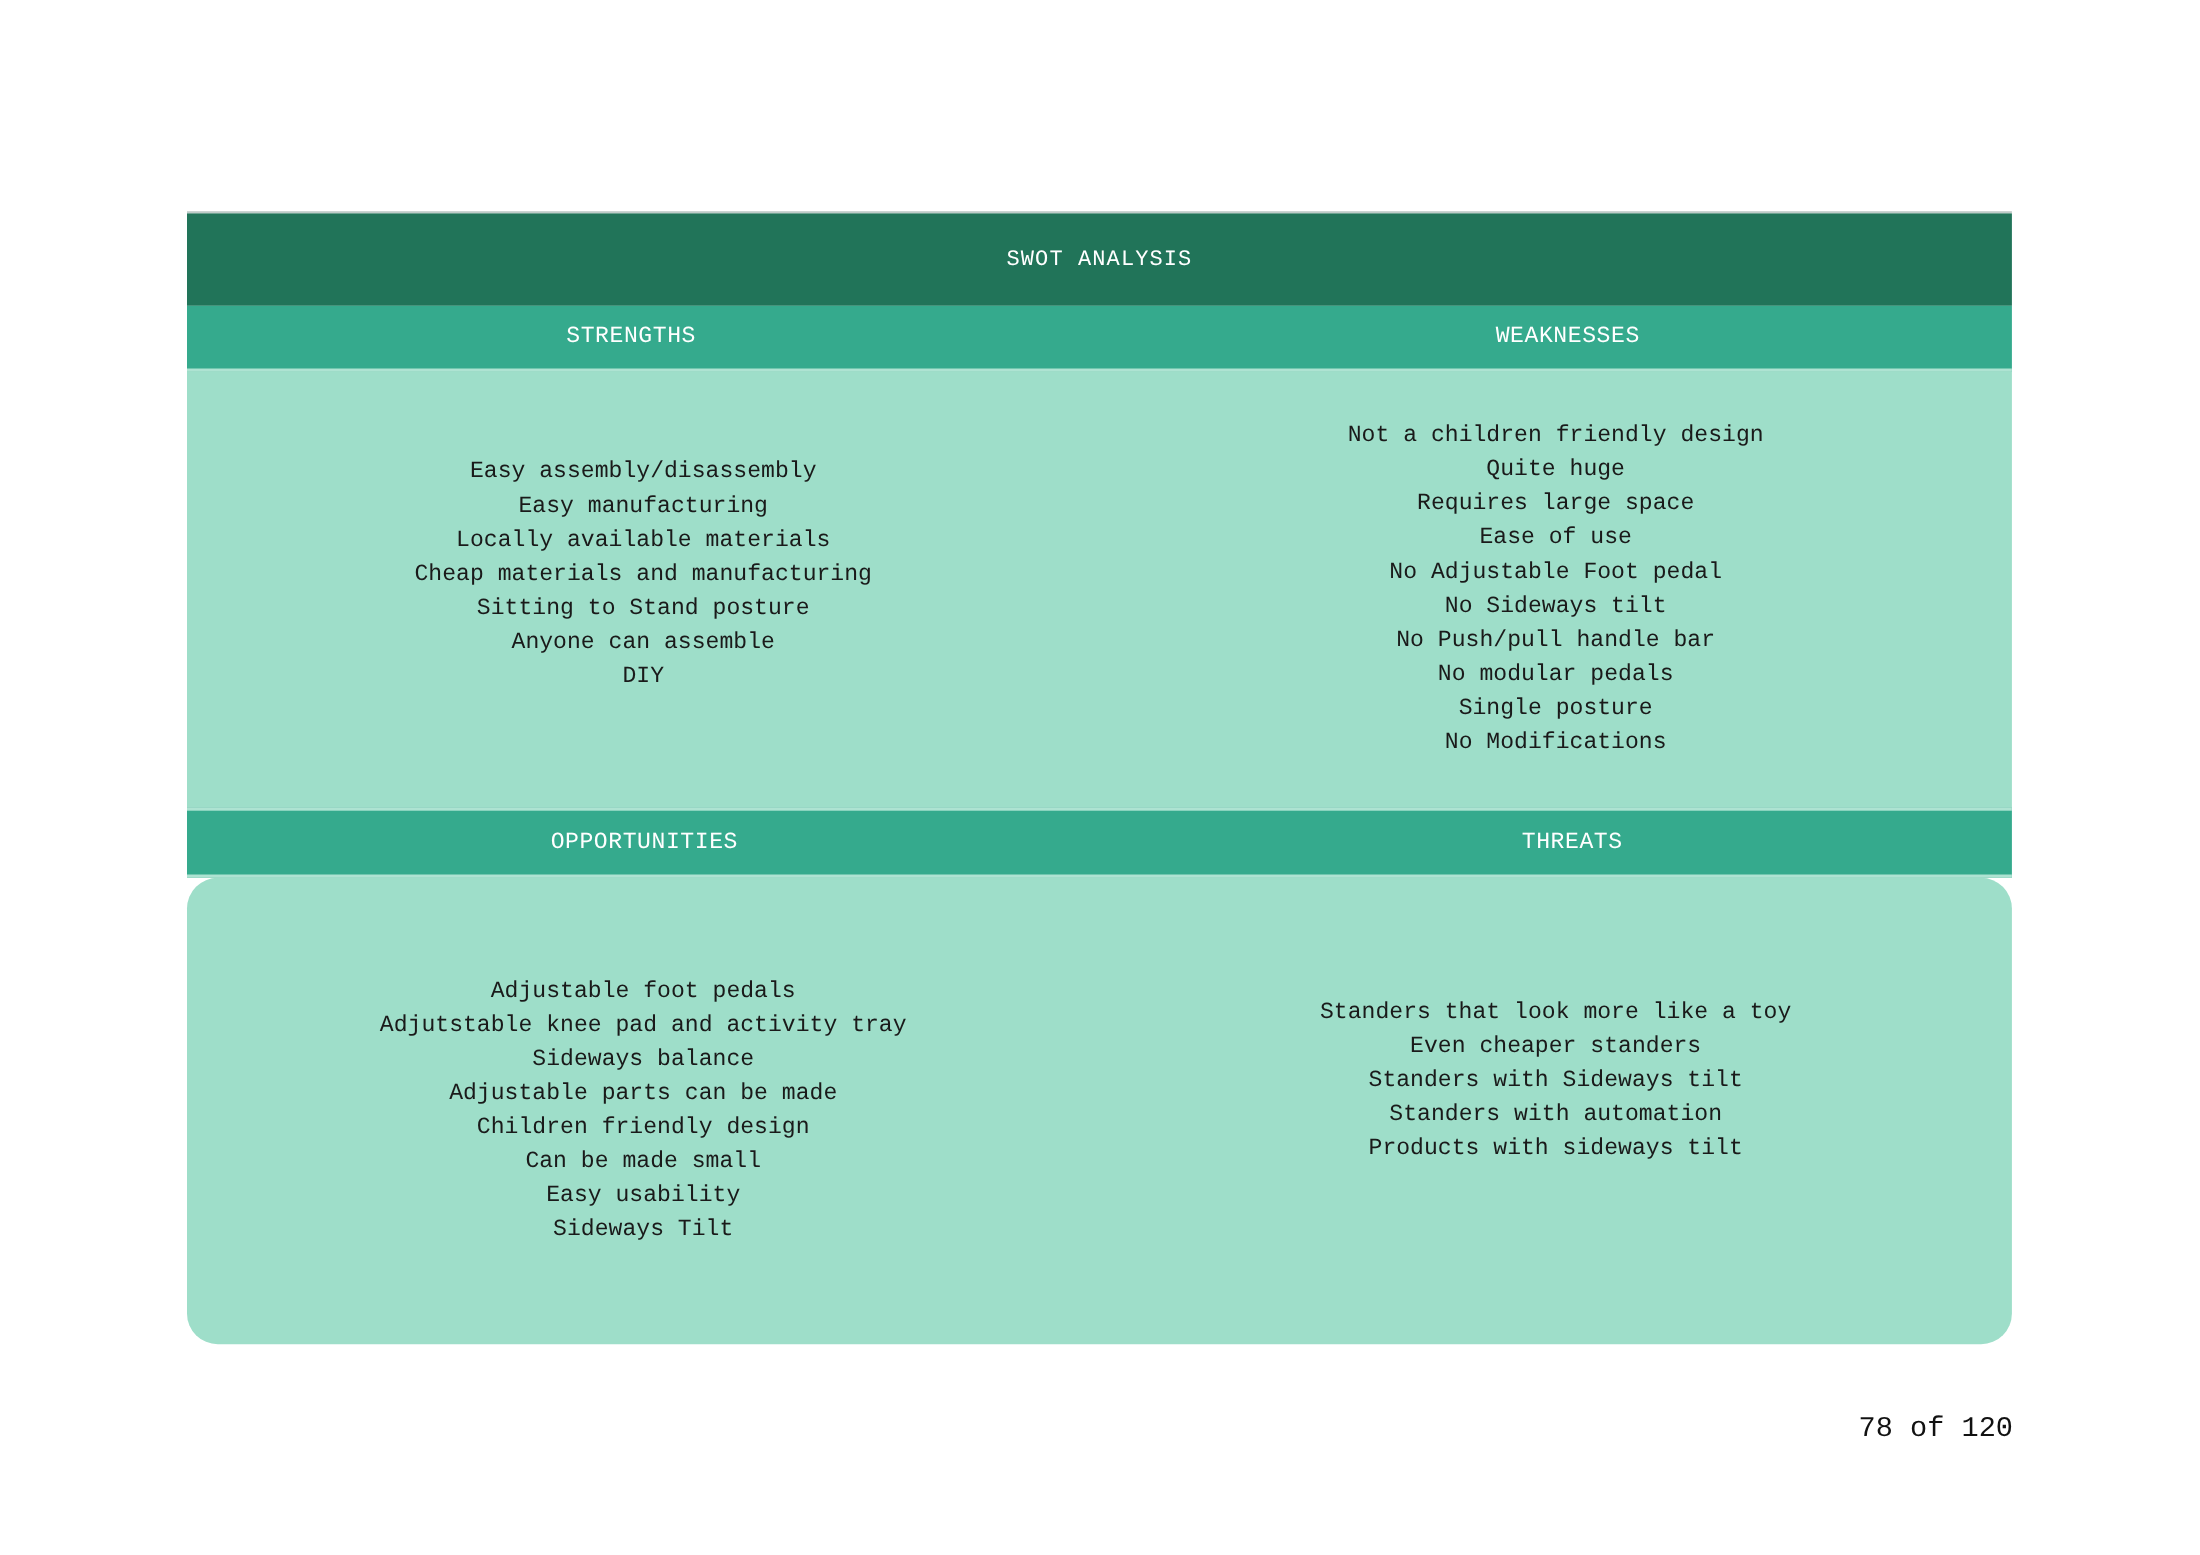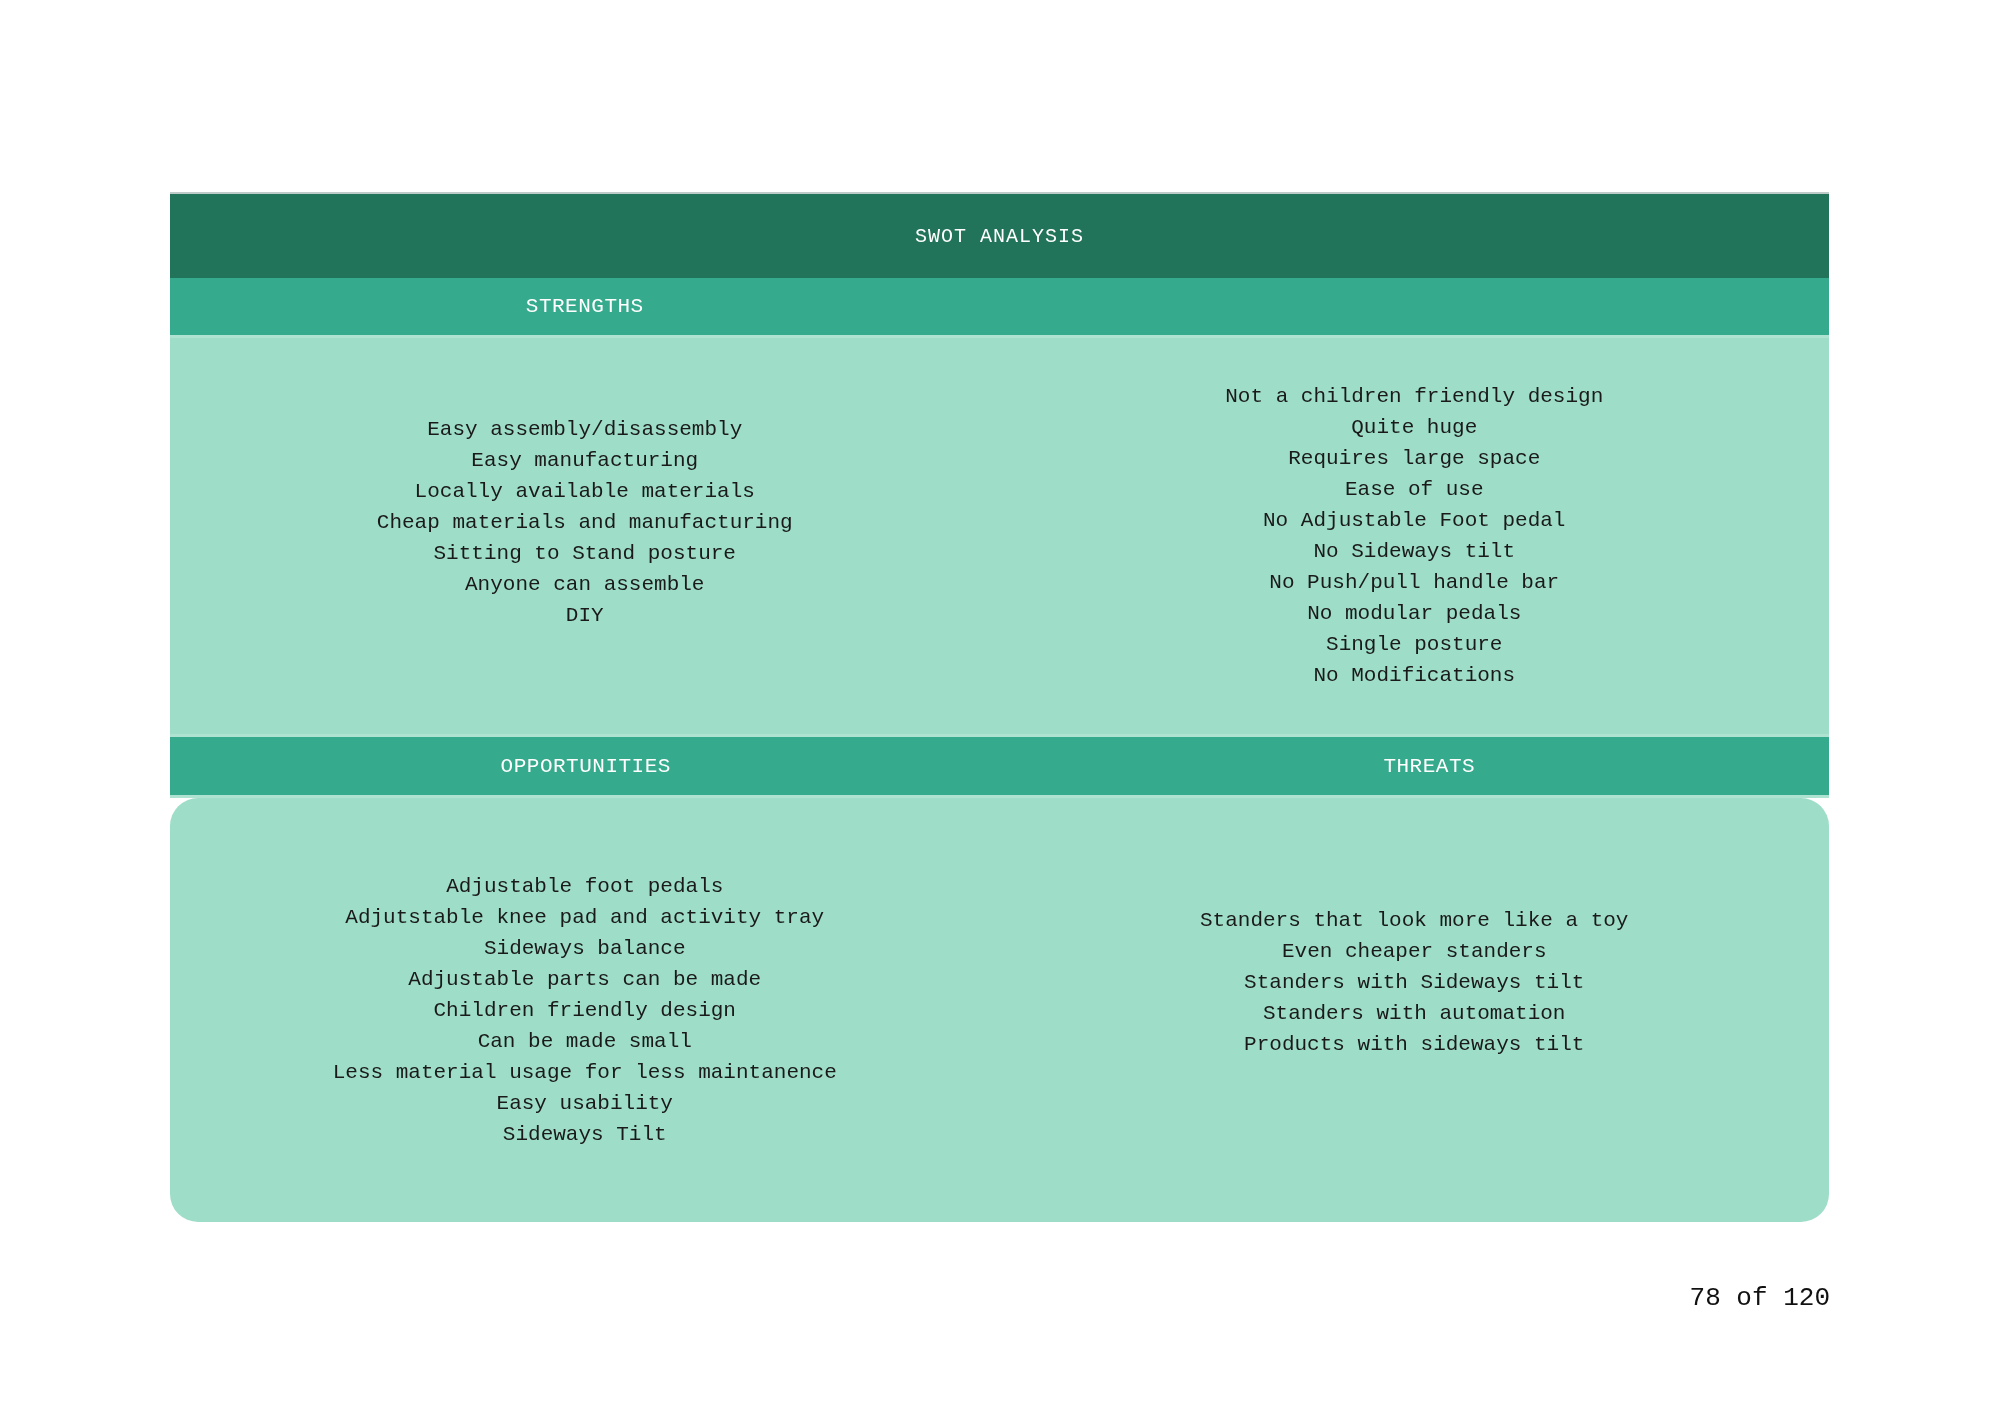--- a/index.html
+++ b/index.html
@@ -88,20 +88,21 @@
 <div class="page">
 
   <div class="swot">
 
     <div class="title-row">
       <span class="title-text">SWOT ANALYSIS</span>
     </div>
 
     <div class="band-row sw">
       <div class="band-cell">STRENGTHS</div>
+      <div class="band-cell">WEAKNESSES</div>
     </div>
 
     <div class="content-row sw">
       <div class="list-cell offset-strengths">
           <div class="li">Easy assembly/disassembly</div>
           <div class="li">Easy manufacturing</div>
           <div class="li">Locally available materials</div>
           <div class="li">Cheap materials and manufacturing</div>
           <div class="li">Sitting to Stand posture</div>
           <div class="li">Anyone can assemble</div>
@@ -127,21 +128,20 @@
     </div>
 
     <div class="content-row ot">
       <div class="list-cell">
           <div class="li">Adjustable foot pedals</div>
           <div class="li">Adjutstable knee pad and activity tray</div>
           <div class="li">Sideways balance</div>
           <div class="li">Adjustable parts can be made</div>
           <div class="li">Children friendly design</div>
           <div class="li">Can be made small</div>
-          <div class="li">Less material usage for less maintanence</div>
           <div class="li">Easy usability</div>
           <div class="li">Sideways Tilt</div>
         </div>
       <div class="list-cell offset-threats">
           <div class="li">Standers that look more like a toy</div>
           <div class="li">Even cheaper standers</div>
           <div class="li">Standers with Sideways tilt</div>
           <div class="li">Standers with automation</div>
           <div class="li">Products with sideways tilt</div>
         </div>

